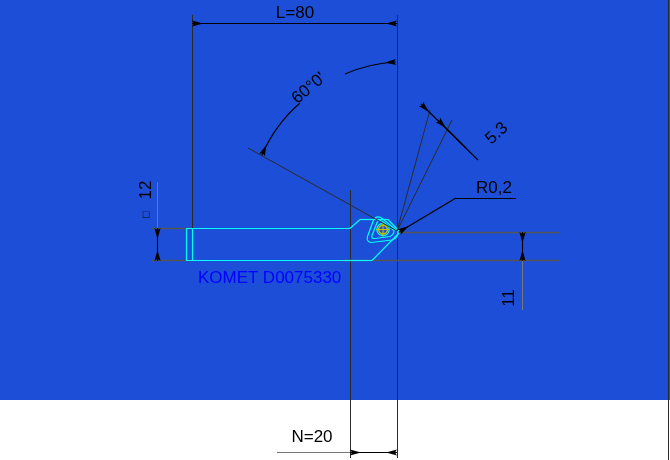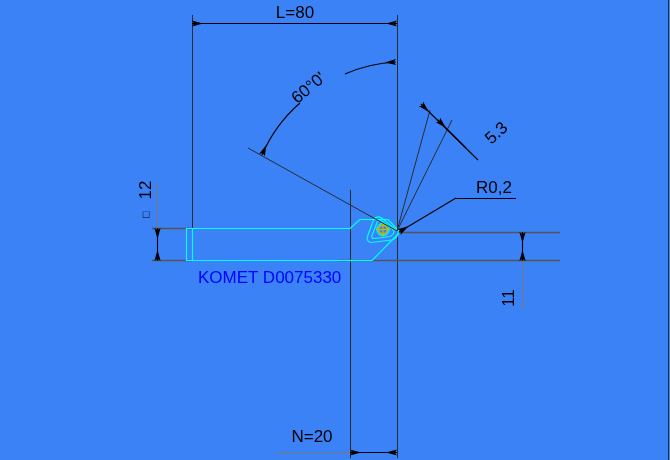--- a/index.html
+++ b/index.html
@@ -9,22 +9,22 @@
   }
   body {
     width: 670px;
     height: 460px;
     font-family: "Liberation Sans", sans-serif;
     overflow: hidden;
   }
   #drawing-canvas {
     position: relative;
     width: 670px;
-    height: 460px;
-    background: #3b82f6;
+    height: 400px;
+    background: #1d4ed8;
   }
   #drawing-svg {
     position: absolute;
     left: 0;
     top: 0;
     display: block;
   }
   .dim-text {
     font-family: "Liberation Sans", sans-serif;
     font-size: 17px;

